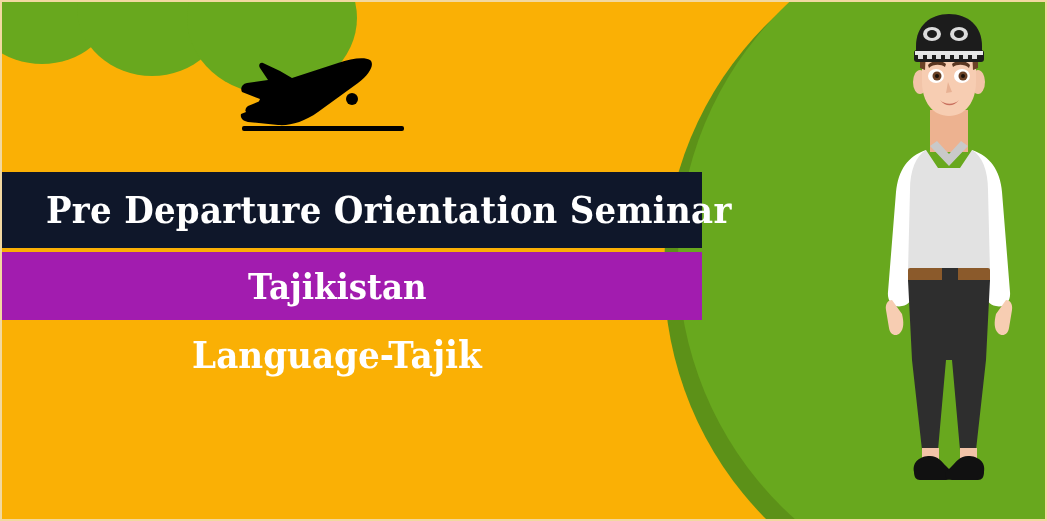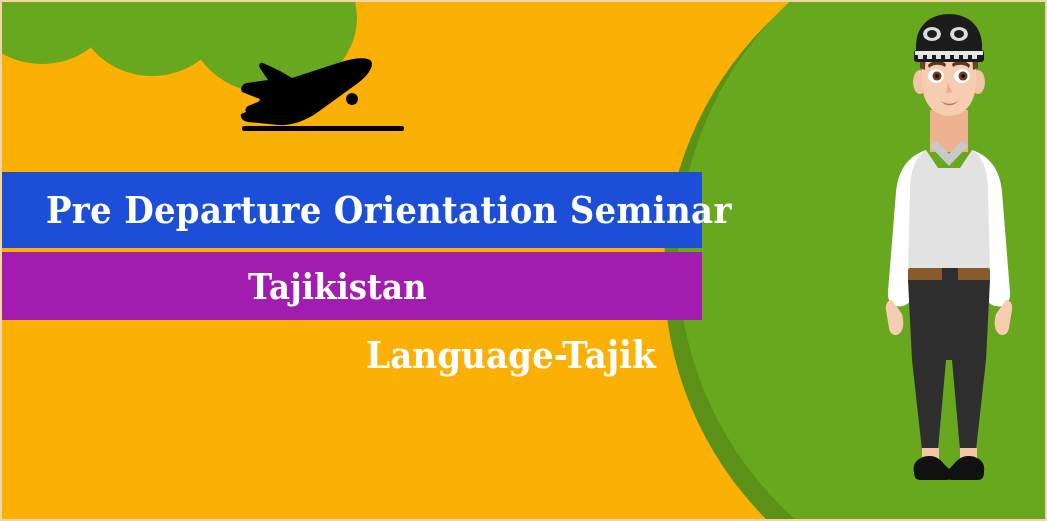--- a/index.html
+++ b/index.html
@@ -84,42 +84,42 @@
   .band {
     position: absolute;
     left: 0;
     display: flex;
     align-items: center;
   }
   .band-title {
     top: 170px;
     width: 700px;
     height: 76px;
-    background: #1d4ed8;
+    background: #0f172a;
     z-index: 5;
     padding-left: 44px;
     box-sizing: border-box;
   }
   .band-country {
     top: 250px;
     width: 700px;
     height: 68px;
     background: #a21caf;
     z-index: 5;
     justify-content: center;
     padding-right: 30px;
     box-sizing: border-box;
   }
   .band-language {
     top: 318px;
     width: 700px;
     height: 68px;
     background: transparent;
     z-index: 5;
-    justify-content: flex-end;
+    justify-content: center;
     padding-right: 30px;
     box-sizing: border-box;
   }
 
   .title-text {
     color: #ffffff;
     font-family: "DejaVu Serif", serif;
     font-size: 37px;
     font-weight: bold;
     letter-spacing: 0.3px;

